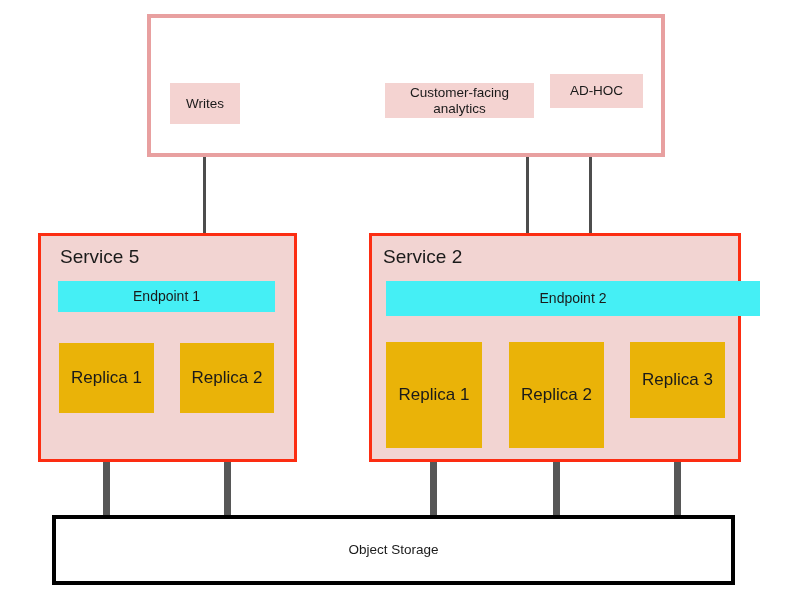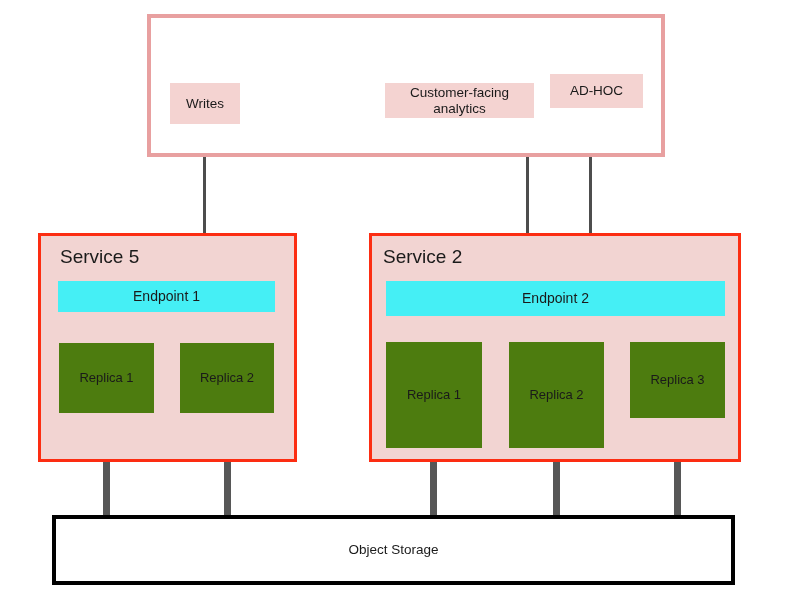--- a/index.html
+++ b/index.html
@@ -86,26 +86,26 @@
   .service-1-label { left: 60px;  top: 246px; }
   .service-2-label { left: 383px; top: 246px; text-align: center; }
 
   
   .endpoint {
     background: #45eff5;
     font-size: 14px;
     color: #1a1a1a;
   }
   .endpoint-1 { left: 58px;  top: 281px; width: 217px; height: 31px; }
-  .endpoint-2 { left: 386px; top: 281px; width: 339px; height: 35px; }
+  .endpoint-2 { left: 386px; top: 281px; width: 374px; height: 35px; }
 
   
   .replica {
-    background: #4d7c0f;
-    font-size: 13px;
+    background: #eab308;
+    font-size: 17px;
     color: #1a1a1a;
   }
   .replica-s1-1 { left: 59px;  top: 343px; width: 95px; height: 70px; }
   .replica-s1-2 { left: 180px; top: 343px; width: 94px; height: 70px; }
   .replica-s2-1 { left: 386px; top: 342px; width: 96px; height: 106px; }
   .replica-s2-2 { left: 509px; top: 342px; width: 95px; height: 106px; }
   .replica-s2-3 { left: 630px; top: 342px; width: 95px; height: 76px; }
 
   
   .storage-box {

